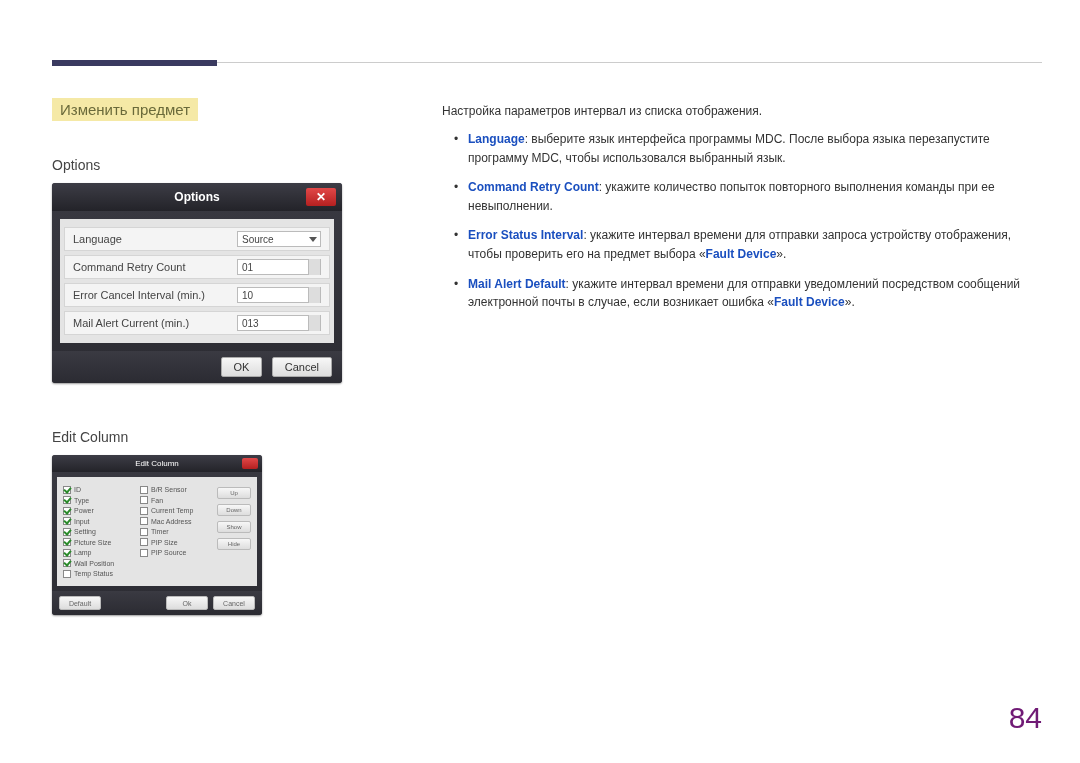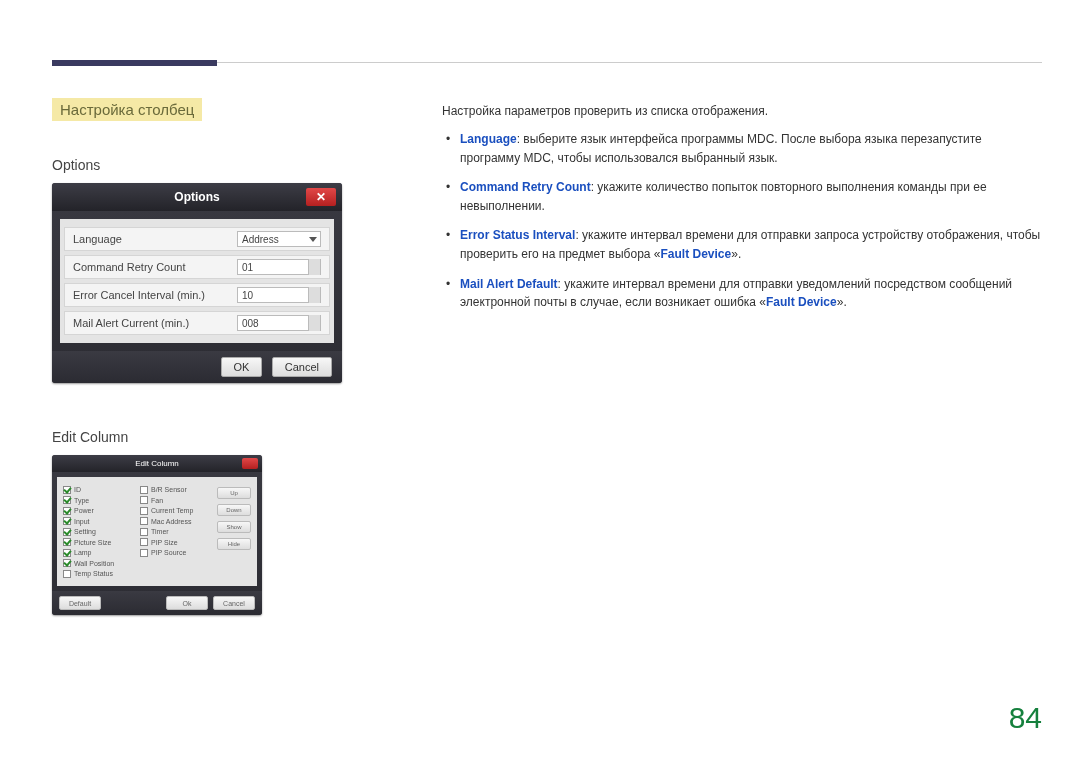--- a/index.html
+++ b/index.html
@@ -46,21 +46,21 @@
     display: inline-block;
     margin-bottom: 20px;
   }
   .sub-heading {
     font-size: 14px;
     color: #444;
     margin: 16px 0 10px;
   }
   .intro { margin-bottom: 10px; line-height: 1.5; }
   ul.bullets { list-style: none; padding-left: 18px; }
-  ul.bullets li { margin-bottom: 11px; line-height: 1.55; position: relative; }
+  ul.bullets li { margin-bottom: 11px; line-height: 1.55; position: relative; margin-left: 8px; }
   ul.bullets li::before {
     content: "•";
     position: absolute;
     left: -14px;
     top: 0;
   }
   .kw { color: #1a4fbf; font-weight: bold; }
 
   
   .dlg {
@@ -237,67 +237,67 @@
   .edit-col-desc {
     margin-top: 358px;
     line-height: 1.5;
   }
 
   .page-no {
     position: absolute;
     right: 38px;
     bottom: 28px;
     font-size: 30px;
-    color: #15803d;
+    color: #701a75;
   }
 </style>
 </head>
 <body>
 
 <div class="page-rule"></div>
 <div class="accent-rule"></div>
 
 <div class="content">
   <div class="left-col">
-    <div class="section-heading">Настройка столбец</div>
+    <div class="section-heading">Изменить предмет</div>
 
     <div class="sub-heading">Options</div>
 
     
     <div class="dlg">
       <div class="dlg-titlebar">
         <span>Options</span>
         <div class="dlg-close">✕</div>
       </div>
       <div class="dlg-body">
         <div class="dlg-row">
           <span>Language</span>
           <div class="dlg-field">
-            <span>Address</span>
+            <span>Source</span>
             <div class="tri"></div>
           </div>
         </div>
         <div class="dlg-row">
           <span>Command Retry Count</span>
           <div class="dlg-field">
             <span>01</span>
             <div class="spin"></div>
           </div>
         </div>
         <div class="dlg-row">
           <span>Error Cancel Interval (min.)</span>
           <div class="dlg-field">
             <span>10</span>
             <div class="spin"></div>
           </div>
         </div>
         <div class="dlg-row">
           <span>Mail Alert Current (min.)</span>
           <div class="dlg-field">
-            <span>008</span>
+            <span>013</span>
             <div class="spin"></div>
           </div>
         </div>
       </div>
       <div class="dlg-footer">
         <span class="dlg-btn">OK</span>
         <span class="dlg-btn">Cancel</span>
       </div>
     </div>
 
@@ -389,21 +389,21 @@
         <span class="mini-btn">Default</span>
         <div class="grp">
           <span class="mini-btn">Ok</span>
           <span class="mini-btn">Cancel</span>
         </div>
       </div>
     </div>
   </div>
 
   <div class="right-col">
-    <div class="intro">Настройка параметров проверить из списка отображения.</div>
+    <div class="intro">Настройка параметров интервал из списка отображения.</div>
     <ul class="bullets">
       <li>
         <span class="kw">Language</span><span>: выберите язык интерфейса программы MDC. После выбора языка перезапустите программу MDC, чтобы использовался выбранный язык.</span>
       </li>
       <li>
         <span class="kw">Command Retry Count</span><span>: укажите количество попыток повторного выполнения команды при ее невыполнении.</span>
       </li>
       <li>
         <span class="kw">Error Status Interval</span><span>: укажите интервал времени для отправки запроса устройству отображения, чтобы проверить его на предмет выбора «</span><span class="kw">Fault Device</span><span>».</span>
       </li>

